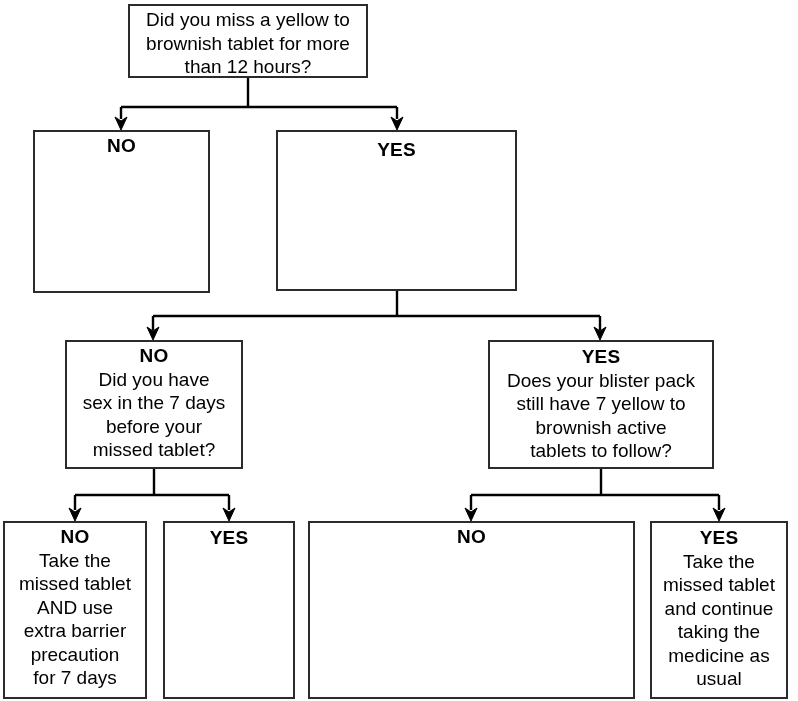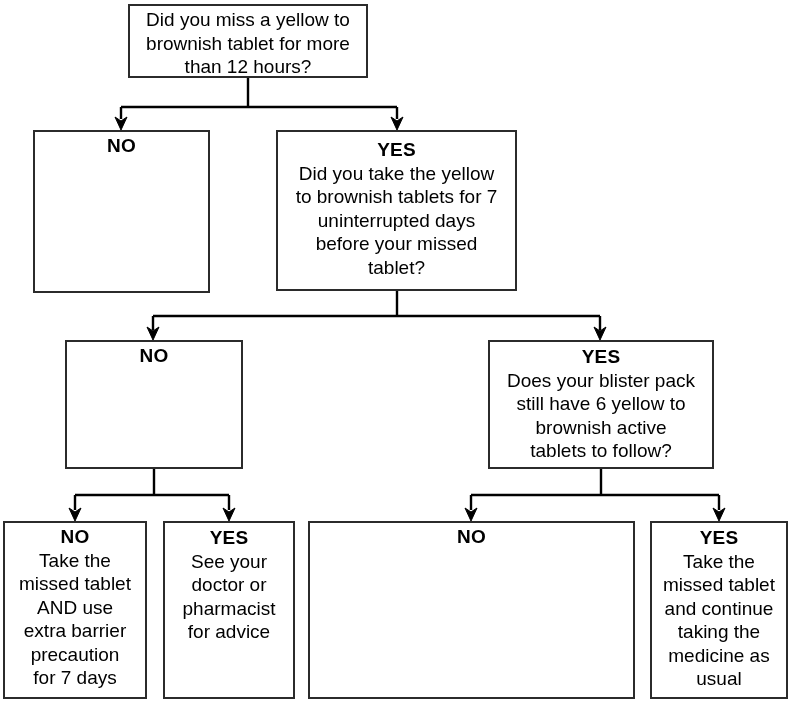--- a/index.html
+++ b/index.html
@@ -69,55 +69,50 @@
 brownish tablet for more
 than 12 hours?</div>
   </div>
 
   <div class="node" style="left:33px; top:130px; width:177px; height:163px;">
     <div class="hdr">NO</div>
   </div>
 
   <div class="node pad6" style="left:276px; top:130px; width:241px; height:161px;">
     <div class="hdr">YES</div>
-    <div class="body">Did you take the yellow
-to brownish tablets for 7
-uninterrupted days
-before your missed
-tablet?</div>
   </div>
 
   <div class="node" style="left:65px; top:340px; width:178px; height:129px;">
     <div class="hdr">NO</div>
+    <div class="body">Did you have
+sex in the 7 days
+before your
+missed tablet?</div>
   </div>
 
   <div class="node pad3" style="left:488px; top:340px; width:226px; height:129px;">
     <div class="hdr">YES</div>
     <div class="body">Does your blister pack
-still have 6 yellow to
+still have 7 yellow to
 brownish active
 tablets to follow?</div>
   </div>
 
   <div class="node" style="left:3px; top:521px; width:144px; height:178px;">
     <div class="hdr">NO</div>
     <div class="body">Take the
 missed tablet
 AND use
 extra barrier
 precaution
 for 7 days</div>
   </div>
 
   <div class="node pad3" style="left:163px; top:521px; width:132px; height:178px;">
     <div class="hdr">YES</div>
-    <div class="body">See your
-doctor or
-pharmacist
-for advice</div>
   </div>
 
   <div class="node" style="left:308px; top:521px; width:327px; height:178px;">
     <div class="hdr">NO</div>
   </div>
 
   <div class="node pad3" style="left:650px; top:521px; width:138px; height:178px;">
     <div class="hdr">YES</div>
     <div class="body">Take the
 missed tablet

